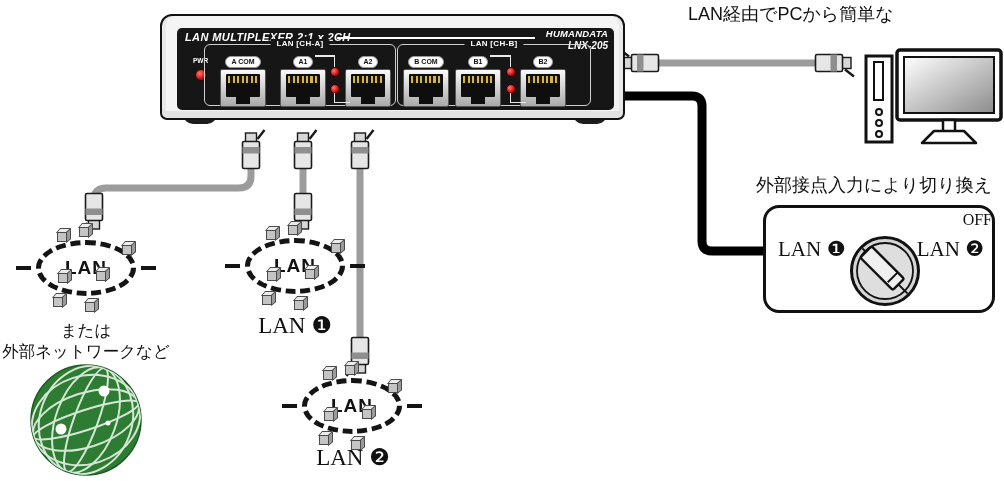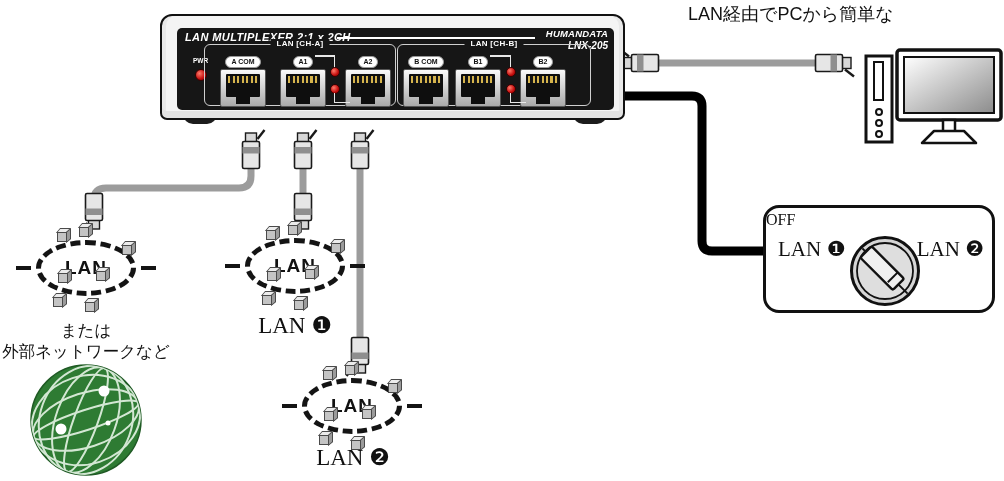--- a/index.html
+++ b/index.html
@@ -59,21 +59,21 @@
 
   .cloud-caption{position:absolute;width:130px;text-align:center;
                  font-family:"Liberation Serif","DejaVu Serif","DejaVu Sans",serif;font-size:23px;white-space:nowrap;}
   .alt-note{position:absolute;left:-5px;top:320px;width:182px;text-align:center;font-size:16.5px;line-height:21px;}
   .jp-note{position:absolute;font-size:18px;line-height:23px;white-space:nowrap;}
 
   
   .swpanel{position:absolute;left:763px;top:205px;width:232px;height:108px;background:#fff;
            border:3px solid #111;border-radius:16px;box-sizing:border-box;}
   .sw-serif{font-family:"Liberation Serif","DejaVu Serif","DejaVu Sans",serif;white-space:nowrap;}
-  .sw-off{position:absolute;top:3px;left:0;width:100%;text-align:left;font-size:16px;}
+  .sw-off{position:absolute;top:3px;left:0;width:100%;text-align:right;font-size:16px;}
   .sw-left{position:absolute;left:12px;top:29px;font-size:21px;}
   .sw-right{position:absolute;right:8px;top:29px;font-size:21px;}
 </style>
 </head>
 <body>
 
 <div class="canvas">
 
   <svg class="cables" width="1004" height="481" viewBox="0 0 1004 481">
     <defs>
@@ -257,20 +257,21 @@
       <ellipse cx="58" cy="58" rx="46" ry="55" transform="rotate(20 58 58)"></ellipse>
     </g>
     <circle cx="76" cy="29" r="5.5" fill="#fff"></circle>
     <circle cx="33" cy="67" r="5.5" fill="#fff"></circle>
     <circle cx="80" cy="61" r="2.5" fill="#fff"></circle>
   </svg>
 
   <div class="jp-note" style="left:688px;top:3px;">
     <div>LAN経由でPCから簡単な</div>
   </div>
+  <div class="jp-note" style="left:756px;top:174px;">外部接点入力により切り換え</div>
 
   <div class="swpanel">
     <div class="sw-serif sw-off">OFF</div>
     <div class="sw-serif sw-left">LAN ❶</div>
     <div class="sw-serif sw-right">LAN ❷</div>
     <svg class="abs" style="left:82px;top:26px;" width="74" height="74" viewBox="0 0 74 74">
       <circle cx="37" cy="37" r="33.5" fill="#d6d6d6" stroke="#111" stroke-width="3"></circle>
       <circle cx="37" cy="37" r="28" fill="#dedede" stroke="#111" stroke-width="1.8"></circle>
       <g transform="rotate(-45 37 37)">
         <line x1="37" y1="5" x2="37" y2="69" stroke="#111" stroke-width="2"></line>

